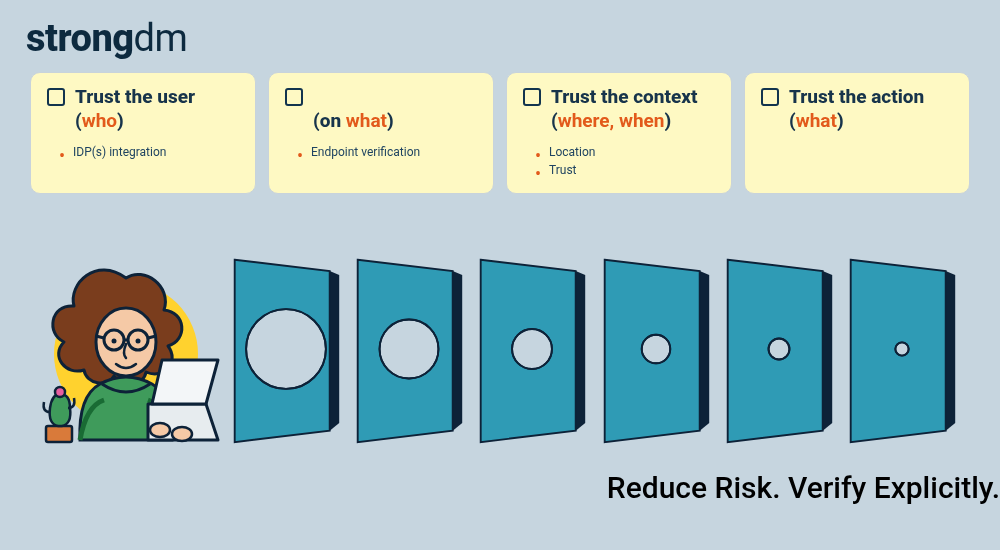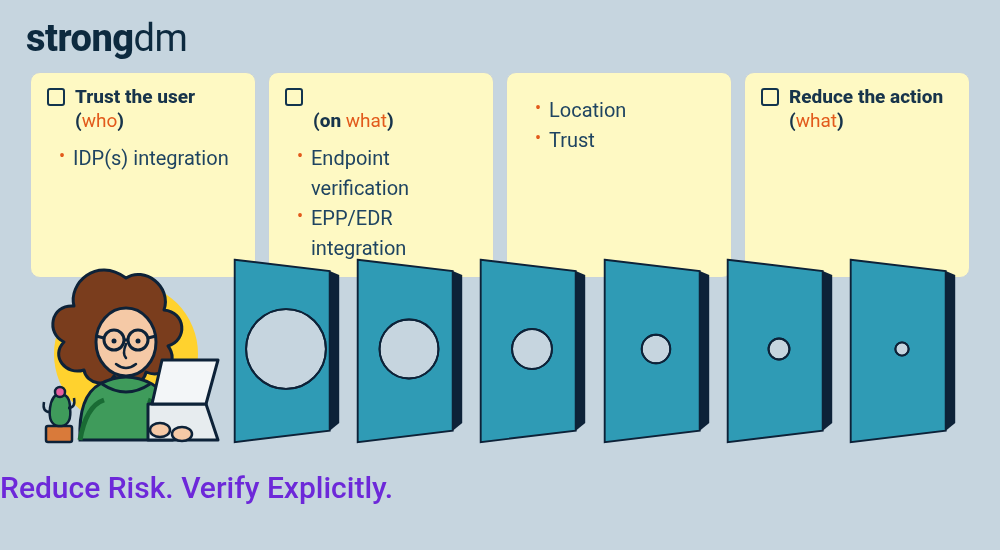--- a/index.html
+++ b/index.html
@@ -52,29 +52,29 @@
     border-radius: 3px;
     margin-top: 3px;
   }
   .card-title {
     font-size: 19px;
     font-weight: 800;
     line-height: 1.25;
     color: #17344b;
   }
   .card-title .paren { font-weight: 800; }
-  .card-title .emph { color: #e25a1b; font-weight: 400; }
+  .card-title .emph { color: #e25a1b; font-weight: 700; }
   .card ul {
     margin: 10px 0 0 26px;
     padding: 0;
     list-style: none;
   }
   .card li {
     position: relative;
-    font-size: 20px;
+    font-size: 12px;
     color: #1f4461;
     line-height: 1.5;
   }
   .card li::before {
     content: "•";
     position: absolute;
     left: -14px;
     color: #e25a1b;
     font-size: 18px;
     line-height: 1.4;
@@ -111,24 +111,24 @@
     width: 116px;
     height: 190px;
   }
   .panel svg { width: 100%; height: 100%; display: block; }
 
   
   .tagline {
     position: absolute;
     left: 0; right: 0;
     top: 470px;
-    text-align: left;
+    text-align: right;
     font-size: 30px;
     font-weight: 500;
-    color: #6d28d9;
+    color: #000000;
   }
 </style>
 </head>
 <body>
 
 <div class="logo">
   <span class="bold">strong</span><span>dm</span>
 </div>
 
 <div class="cards">
@@ -149,36 +149,42 @@
   <div class="card">
     <div class="card-head">
       <div class="chk"></div>
       <div class="card-title">
         <br>
         <span class="paren">(on </span><span class="emph">what</span><span class="paren">)</span>
       </div>
     </div>
     <ul>
       <li>Endpoint verification</li>
-      <li>EPP/EDR integration</li>
     </ul>
   </div>
 
   <div class="card">
+    <div class="card-head">
+      <div class="chk"></div>
+      <div class="card-title">
+        <span>Trust the context</span><br>
+        <span class="paren">(</span><span class="emph">where, when</span><span class="paren">)</span>
+      </div>
+    </div>
     <ul>
       <li>Location</li>
       <li>Trust</li>
     </ul>
   </div>
 
   <div class="card">
     <div class="card-head">
       <div class="chk"></div>
       <div class="card-title">
-        <span>Reduce the action</span><br>
+        <span>Trust the action</span><br>
         <span class="paren">(</span><span class="emph">what</span><span class="paren">)</span>
       </div>
     </div>
   </div>
 
 </div>
 
 <div class="illus-row">
 
   <div class="person-wrap">

